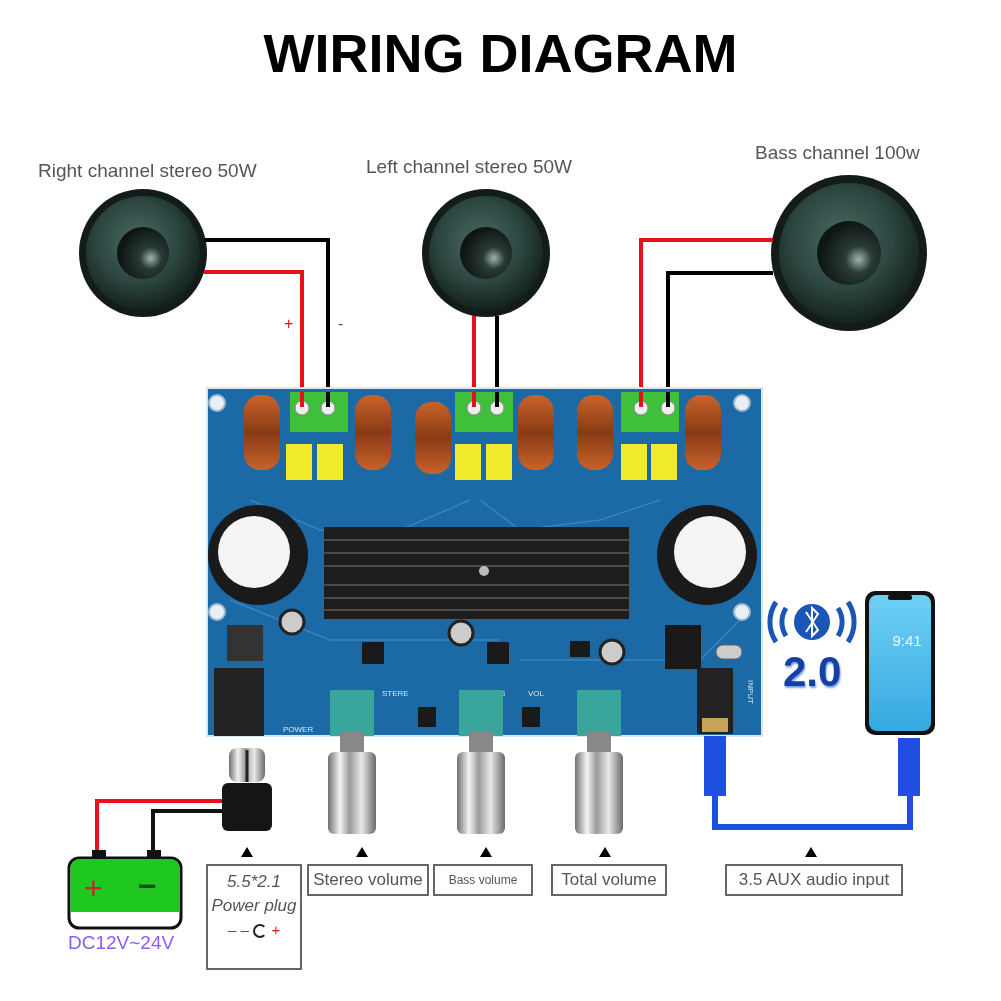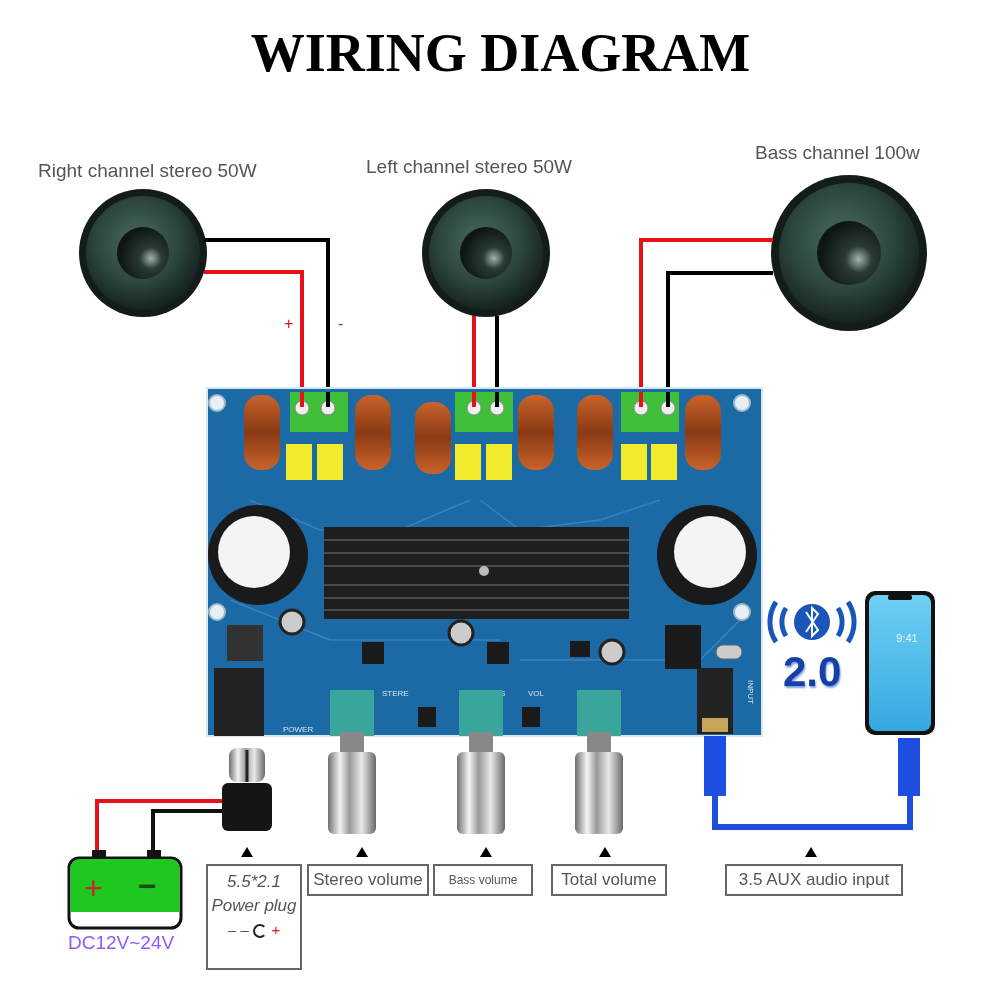--- a/index.html
+++ b/index.html
@@ -1,24 +1,24 @@
 <!DOCTYPE html>
 <html><head>
 <meta charset="utf-8">
 <style>
   html,body{margin:0;padding:0;background:#fff;}
   body{width:1001px;height:1001px;position:relative;overflow:hidden;font-family:"Liberation Sans",sans-serif;}
-  .title{position:absolute;left:0;top:22px;width:1001px;text-align:center;font-size:54px;font-weight:bold;color:#000;letter-spacing:0px;font-family:Liberation Serif, serif;}
+  .title{position:absolute;left:0;top:22px;width:1001px;text-align:center;font-size:54px;font-weight:bold;color:#000;letter-spacing:0px;}
   .spk-label{position:absolute;font-size:19px;color:#555;white-space:nowrap;}
   svg.main{position:absolute;left:0;top:0;}
   .box{position:absolute;border:2px solid #666;background:#fff;color:#555;font-size:17px;text-align:center;box-sizing:border-box;white-space:nowrap;}
   .arrow{position:absolute;width:0;height:0;border-left:6px solid transparent;border-right:6px solid transparent;border-bottom:10px solid #000;}
   .dc{position:absolute;left:68px;top:932px;font-size:19px;color:#8b5cf6;}
   .bt-ver{position:absolute;left:783px;top:648px;font-size:42px;font-weight:bold;color:#1540a8;text-shadow:1px 2px 2px #7aa0e0;}
-  .phone-time{position:absolute;left:877px;top:632px;width:60px;text-align:center;color:#e8f6ff;font-size:11px;}
+  .phone-time{position:absolute;left:877px;top:632px;width:60px;text-align:center;color:#e8f6ff;font-size:15px;}
 </style>
 </head>
 <body>
 
 <div class="title">WIRING DIAGRAM</div>
 
 <div class="spk-label" style="left:38px;top:160px;">Right channel stereo 50W</div>
 <div class="spk-label" style="left:366px;top:156px;">Left channel stereo 50W</div>
 <div class="spk-label" style="left:755px;top:142px;">Bass channel 100w</div>
 

